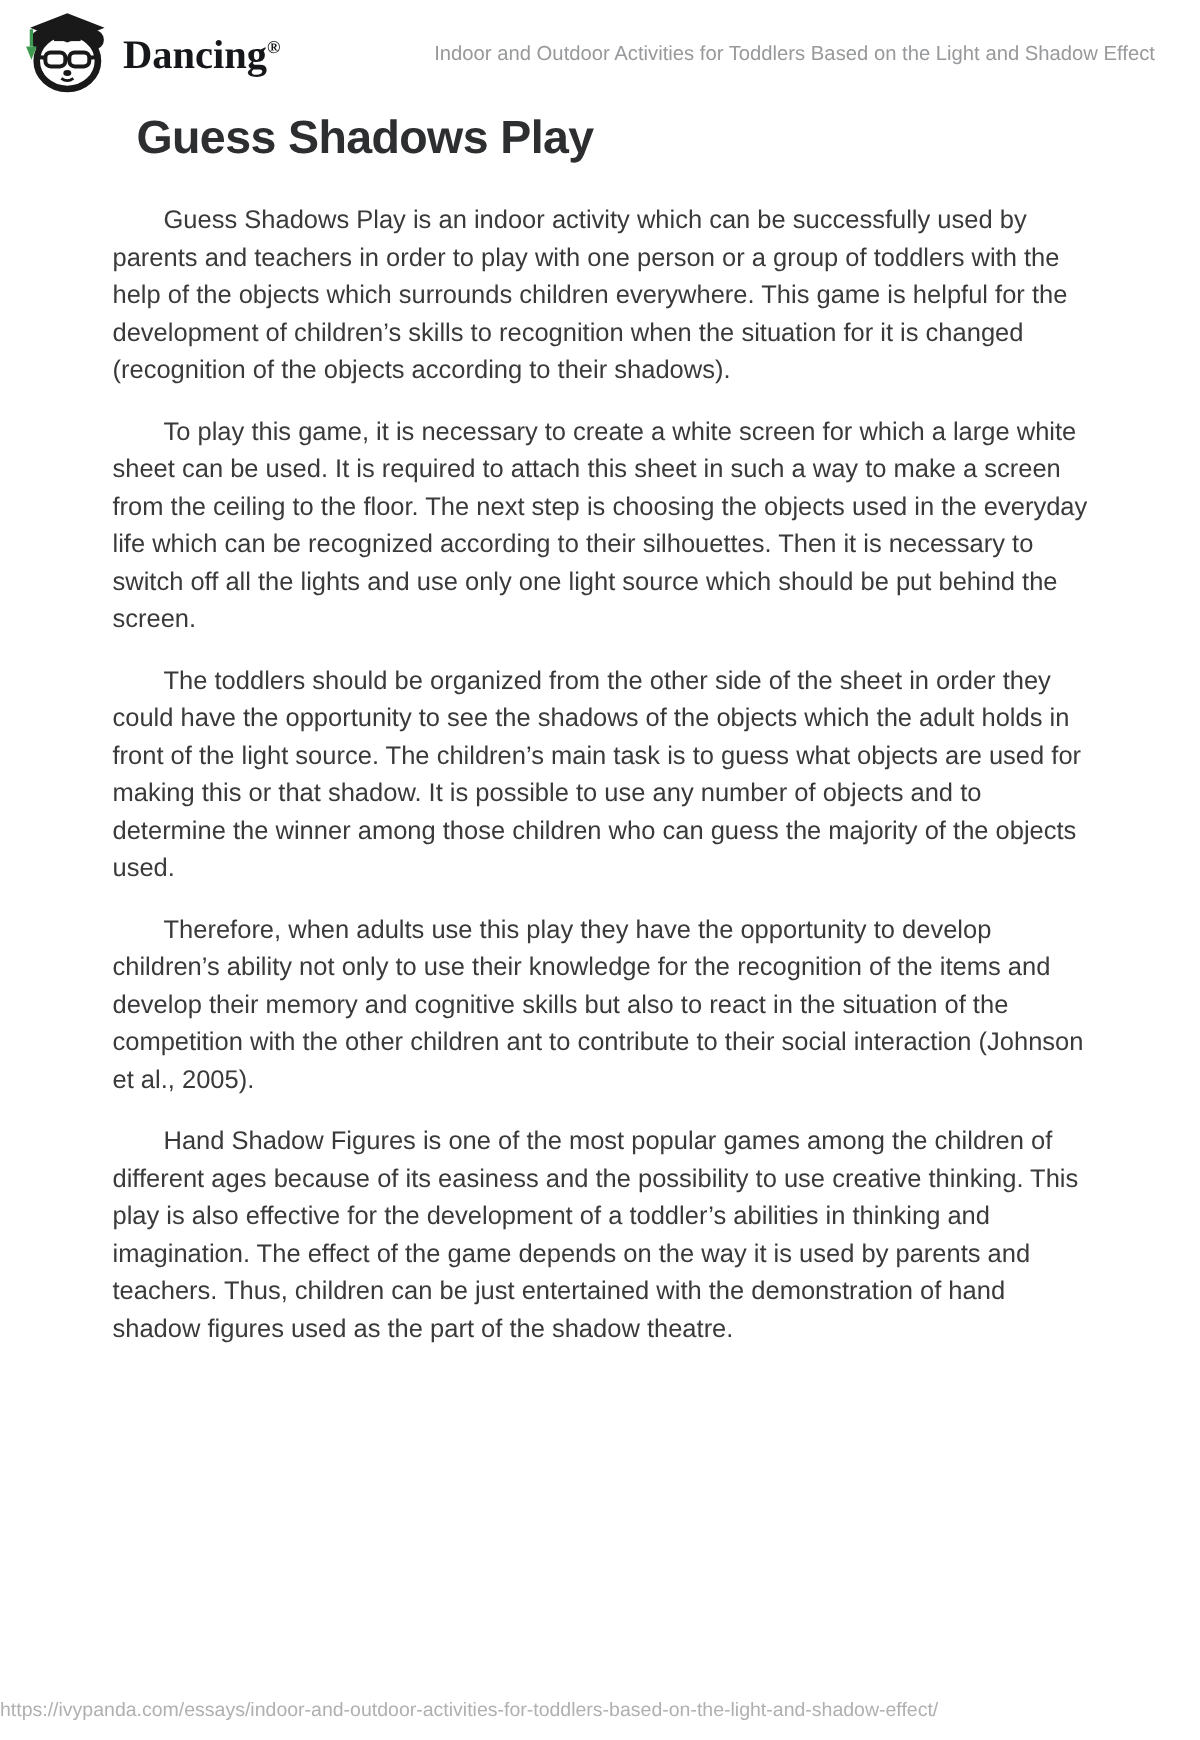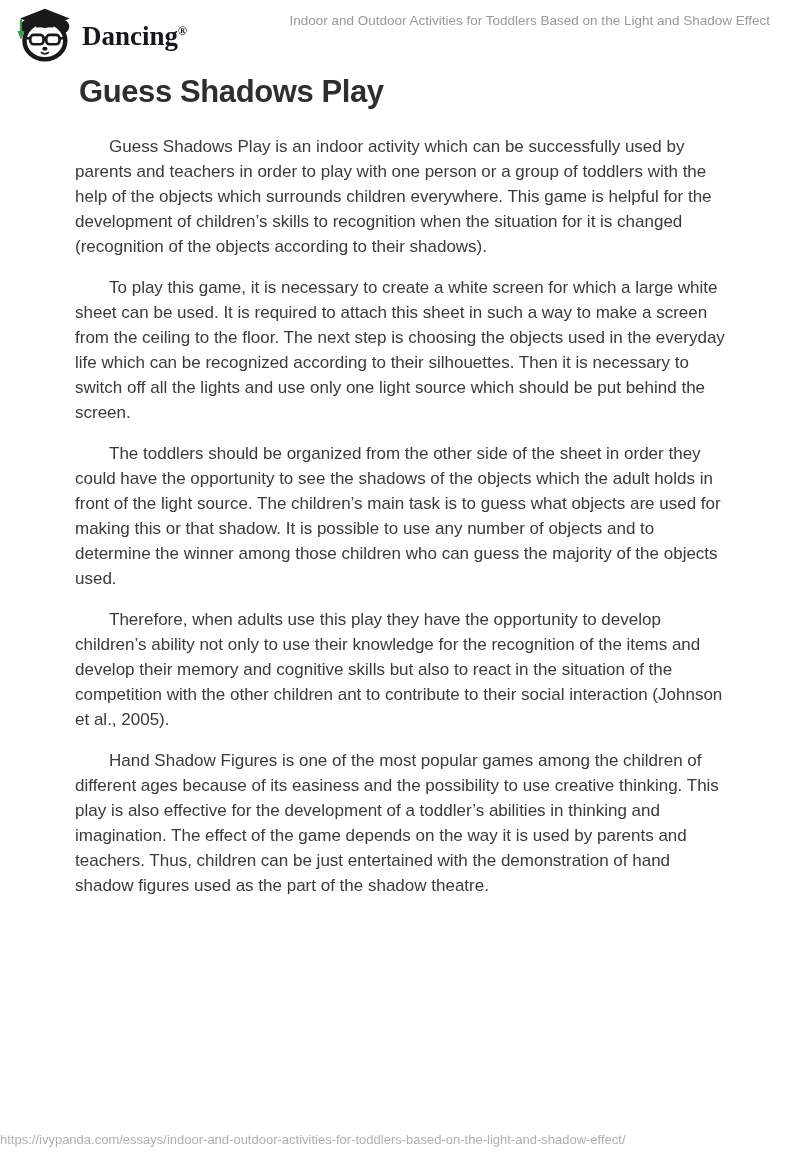--- a/index.html
+++ b/index.html
@@ -26,21 +26,21 @@
     font-weight:700;
     font-size:27px;
     color:#15171a;
     margin-left:8px;
     line-height:55px;
   }
   .brand-name sup { font-size:12px; font-weight:700; }
   .doc-title {
     font-size:13.5px;
     color:#97999b;
-    margin-top:9px;
+    margin-top:24px;
     text-align:right;
   }
 
   
   .page-body {
     width:650px;
     margin-left:75px;
   }
   .para {
     font-size:17px;
@@ -51,21 +51,21 @@
     text-align:left;
   }
   .para.no-indent { text-indent:0; }
   .section-heading {
     font-family:"Liberation Sans", sans-serif;
     font-size:31px;
     line-height:36px;
     font-weight:700;
     color:#2d2e30;
     letter-spacing:-0.4px;
-    margin:14px 0 24px 4px;
+    margin:14px 0 24px 16px;
   }
 
   
   .footer {
     position:absolute;
     left:0; right:45px; bottom:13px;
     text-align:left;
     font-size:13px;
     color:#b0b0b0;
   }

